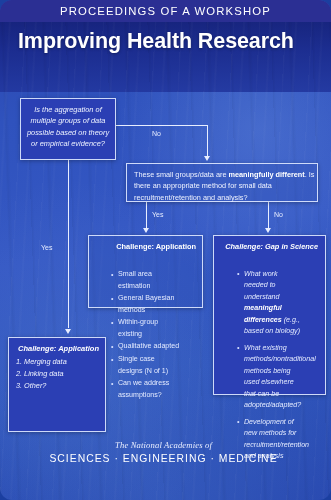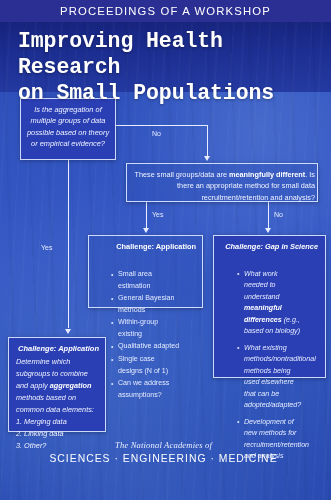--- a/index.html
+++ b/index.html
@@ -8,20 +8,21 @@
     font-family:"Liberation Sans", sans-serif;
     background:#1b3fa0;
   }
   #poster{
     position:relative;width:331px;height:500px;overflow:hidden;
     background:
       radial-gradient(ellipse 60% 45% at 78% 26%, rgba(120,160,235,.30) 0%, rgba(120,160,235,0) 70%),
       radial-gradient(ellipse 70% 50% at 22% 72%, rgba(95,135,215,.26) 0%, rgba(95,135,215,0) 72%),
       radial-gradient(ellipse 90% 60% at 50% 100%, rgba(60,100,195,.55) 0%, rgba(60,100,195,0) 70%),
       linear-gradient(170deg,#2b46ad 0%,#2f52bd 22%,#3558c4 48%,#3056bd 72%,#2747ae 100%);
+    border-radius: 12px;
   }
   
   #texture{
     position:absolute;inset:0;pointer-events:none;
     background:
       repeating-linear-gradient(93deg, rgba(255,255,255,.045) 0px, rgba(255,255,255,0) 2px, rgba(255,255,255,0) 9px, rgba(255,255,255,.035) 11px, rgba(255,255,255,0) 13px, rgba(255,255,255,0) 26px),
       repeating-linear-gradient(88deg, rgba(0,0,0,.05) 0px, rgba(0,0,0,0) 3px, rgba(0,0,0,0) 17px, rgba(0,0,0,.045) 19px, rgba(0,0,0,0) 22px, rgba(0,0,0,0) 41px);
     opacity:.85;
   }
   #topdark{
@@ -40,21 +41,21 @@
     color:#ffffff;font-size:11.3px;letter-spacing:1.15px;font-weight:400;
     white-space:nowrap;
   }
 
   .title{
     position:absolute;left:18px;top:28px;width:300px;z-index:6;
     color:#ffffff;font-size:21.5px;font-weight:bold;line-height:1.22;
     letter-spacing:-.1px;
     text-shadow:0 1px 3px rgba(0,0,0,.35);
   }
-  .title .l{display:block;font-family:Liberation Mono, monospace;}
+  .title .l{display:block;}
 
   
   .box{
     position:absolute;box-sizing:border-box;z-index:5;
     border:1px solid rgba(220,230,255,.92);
     color:#eef2ff;
     box-shadow:0 1px 4px rgba(0,0,0,.28);
   }
   .box.solid{background:#2b3fb4;font-style:italic;}
   .box.trans{background:rgba(44,76,180,.30);}
@@ -69,27 +70,27 @@
   .box li:before{
     content:"\2022";position:absolute;left:0;top:-0.5px;color:#d6e0ff;font-size:7px;
   }
   b{font-weight:bold;color:#ffffff;}
 
   
   #q1{left:20px;top:98px;width:96px;height:62px;font-size:7.4px;line-height:1.55;
       text-align:center;padding:5px 5px 0 5px;}
   
   #q2{left:126px;top:163px;width:192px;height:39px;font-size:7.3px;line-height:1.55;
-      text-align:right;padding:5px 2px 0 7px;}
+      text-align:left;padding:5px 2px 0 7px;}
   
   #c1{left:88px;top:235px;width:115px;height:73px;font-size:7.1px;line-height:1.63;
       padding:5px 6px 0 6px;}
   #c1 .hd{font-size:7.4px;margin-bottom:2px;}
   
-  #c2{left:213px;top:235px;width:113px;height:143px;font-size:7.1px;line-height:1.62;
+  #c2{left:213px;top:235px;width:113px;height:160px;font-size:7.1px;line-height:1.62;
       padding:5px 7px 0 7px;}
   #c2 .hd{font-size:7.4px;margin-bottom:3px;}
   #c2 li{margin-bottom:5px;padding-left:7px;}
   
   #c3{left:8px;top:337px;width:98px;height:95px;font-size:7.3px;line-height:1.64;
       padding:5px 6px 0 7px;}
   #c3 .hd{font-size:7.5px;margin-bottom:1px;}
   #c3 .ln{display:block;}
 
   
@@ -121,21 +122,20 @@
 <div id="poster">
   <div id="topdark"></div>
   <div id="texture"></div>
 
   <div class="band">
     <span>PROCEEDINGS OF A WORKSHOP</span>
   </div>
 
   <div class="title">
     <span class="l">Improving Health Research</span>
-    <span class="l">on Small Populations</span>
   </div>
 
   <div class="ln-v" style="left:68px;top:160px;height:168px;"></div>
   <div class="arrow" style="left:64.5px;top:329px;"></div>
   <div class="lbl" style="left:41px;top:244px;">Yes</div>
 
   <div class="ln-h" style="left:116px;top:125px;width:91px;"></div>
   <div class="ln-v" style="left:207px;top:125px;height:31px;"></div>
   <div class="arrow" style="left:203.5px;top:156px;"></div>
   <div class="lbl" style="left:152px;top:130px;">No</div>
@@ -172,21 +172,20 @@
     <span class="hd">Challenge: Gap in Science</span>
     <ul>
       <li><span>What work needed to understand </span><b>meaningful differences</b><span> (e.g., based on biology)</span></li>
       <li>What existing methods/nontraditional methods being used elsewhere that can be adopted/adapted?</li>
       <li>Development of new methods for recruitment/retention and analysis</li>
     </ul>
   </div>
 
   <div class="box solid" id="c3">
     <span class="hd">Challenge: Application</span>
-    <span><span>Determine which subgroups to combine and apply </span><b>aggregation</b><span> methods based on common data elements:</span></span>
     <span class="ln">1. Merging data</span>
     <span class="ln">2. Linking data</span>
     <span class="ln">3. Other?</span>
   </div>
 
   <div id="logo">
     <span class="nl">The National Academies of</span>
     <span class="sem">SCIENCES · ENGINEERING · MEDICINE</span>
   </div>
 </div>

